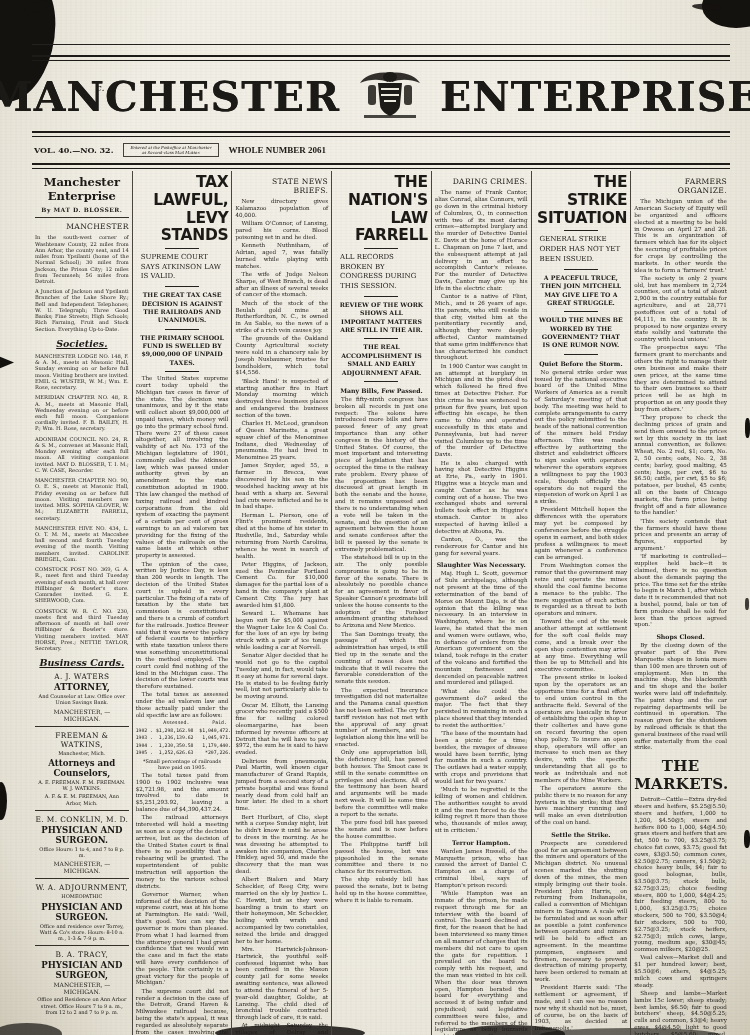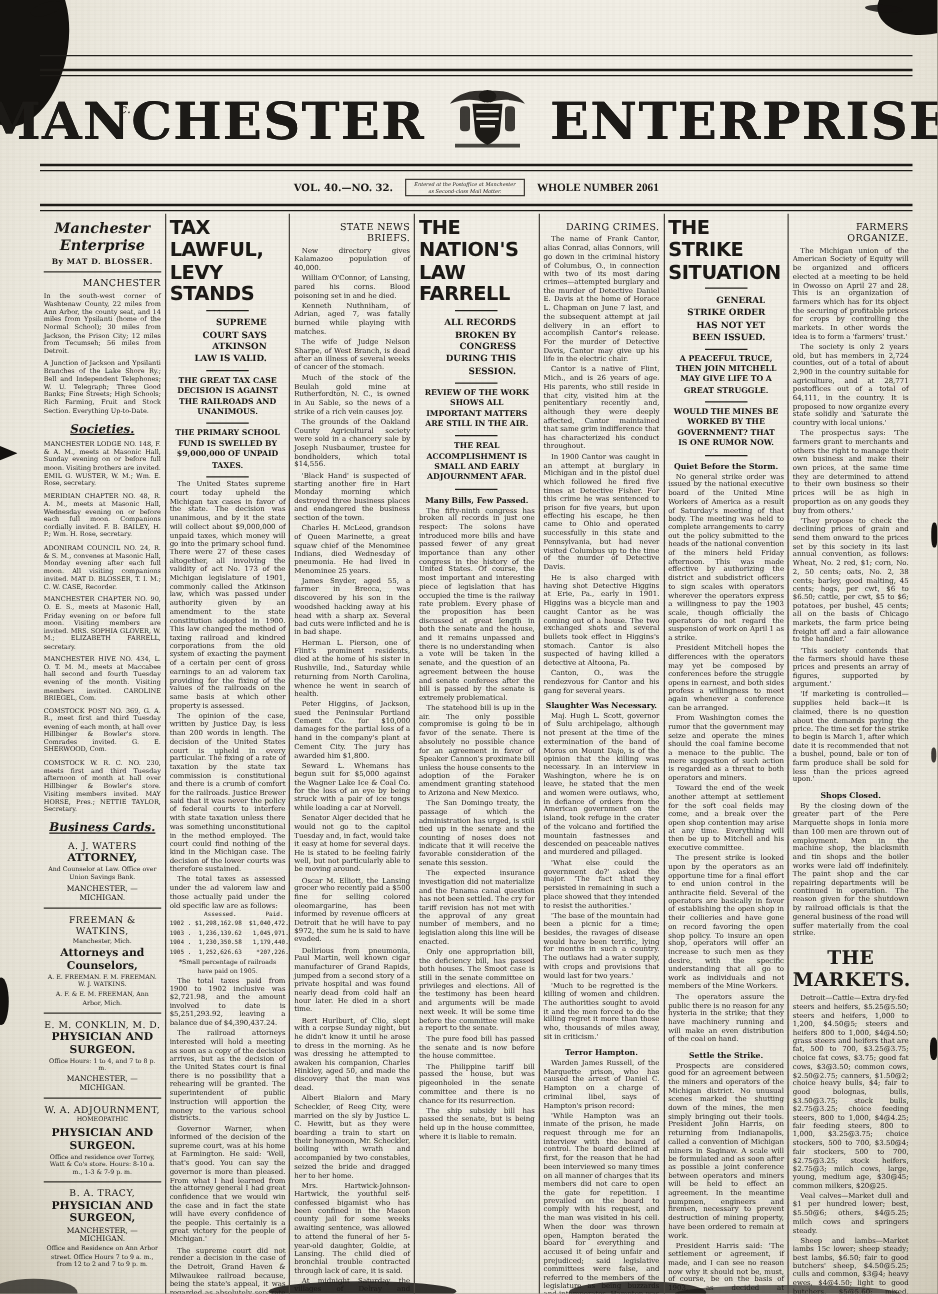--- a/index.html
+++ b/index.html
@@ -11,37 +11,37 @@
   .grain{position:absolute;inset:0;pointer-events:none;opacity:.5;
     background:repeating-linear-gradient(0deg, rgba(110,100,80,.05) 0 1px, transparent 1px 3px),
                repeating-linear-gradient(90deg, rgba(110,100,80,.03) 0 2px, transparent 2px 5px);}
   .inner{position:absolute;left:32px;right:20px;top:44px;}
   .thinrule{border-top:1.5px solid #23211d;height:0;margin:0 0 10px;}
   .drule{border-top:2.5px solid #1d1b17;border-bottom:1px solid #1d1b17;height:3px;margin:2px 0;}
   .mast{display:flex;align-items:center;justify-content:center;gap:14px;padding:6px 0 4px;}
   .mast-word{font-size:41px;font-weight:bold;letter-spacing:1px;white-space:nowrap;
     font-family:"DejaVu Serif",serif;text-shadow:0 0 .4px #1d1b17;}
   .crest{flex:0 0 auto;}
-  .dateline{display:flex;align-items:center;gap:10px;padding:4px 2px;justify-content:center;}
+  .dateline{display:flex;align-items:center;gap:10px;padding:4px 2px;}
   .vol{font-size:8px;font-weight:bold;white-space:nowrap;}
   .entered{border:1px solid #44403a;font-style:italic;font-size:4px;line-height:1.3;
     padding:1px 6px;text-align:center;white-space:nowrap;}
   .date-c{flex:1;text-align:center;font-size:10px;font-weight:bold;letter-spacing:.3px;white-space:nowrap;}
   .wn{font-size:9px;font-weight:bold;white-space:nowrap;font-family:Liberation Serif, serif;}
   .cols{display:flex;align-items:stretch;}
   .col{width:14.2857%;box-sizing:border-box;padding:2px 3px 0;height:872px;overflow:hidden;}
   .col + .col{border-left:1px solid #4a463f;}
   
-  .b-pn{font-size:11.5px;font-weight:bold;font-style:italic;text-align:center;margin:2px 0 1px;}
+  .b-pn{font-size:11.5px;font-weight:bold;text-align:center;margin:2px 0 1px;}
   .b-by{font-size:6px;font-weight:bold;text-align:center;letter-spacing:.5px;margin:3px 0;}
   .b-hm{font-size:7.6px;font-weight:normal;text-align:right;letter-spacing:.3px;margin:4px 0 3px;}
   .b-mh{font-size:15px;font-weight:bold;text-align:center;letter-spacing:.3px;margin:6px 0 3px;}
-  .b-hb{font-size:15.5px;line-height:1.12;font-weight:bold;text-align:left;
+  .b-hb{font-size:15.5px;line-height:1.12;font-weight:bold;text-align:right;
     font-family:"DejaVu Sans",sans-serif;letter-spacing:-.3px;margin:1px 0;}
-  .b-dk{font-size:7px;font-weight:bold;text-align:right;line-height:1.4;margin:4px 15px;}
+  .b-dk{font-size:7px;font-weight:normal;text-align:left;line-height:1.4;margin:4px 5px;}
   .b-d2{font-size:6.2px;font-weight:bold;text-align:center;line-height:1.35;margin:4px 3px;}
   .b-sb{font-size:6.2px;font-weight:bold;text-align:center;margin:5px 0 2px;}
   .b-p{font-size:5.6px;line-height:1.22;text-align:justify;text-indent:6px;margin:0 0 1.5px;}
   .b-nt{font-size:5.2px;line-height:1.2;text-align:justify;margin:0 0 4px;}
   .b-it{font-size:9.5px;font-style:italic;font-weight:bold;text-align:center;margin:6px 0 4px;text-decoration:underline;}
   .b-cn{font-size:7.4px;font-weight:normal;text-align:center;letter-spacing:.4px;margin:3px 0 1px;}
   .b-cb{font-size:8.6px;font-weight:bold;text-align:center;margin:1px 0;}
   .b-cm{font-size:6px;text-align:center;margin:1px 0;}
   .b-cs{font-size:5px;text-align:center;line-height:1.25;margin:1px 2px 2px;}
   .b-tb{font-size:4.8px;font-family:"DejaVu Sans Mono",monospace;white-space:pre;text-align:center;line-height:1.35;margin:1px 0;}

